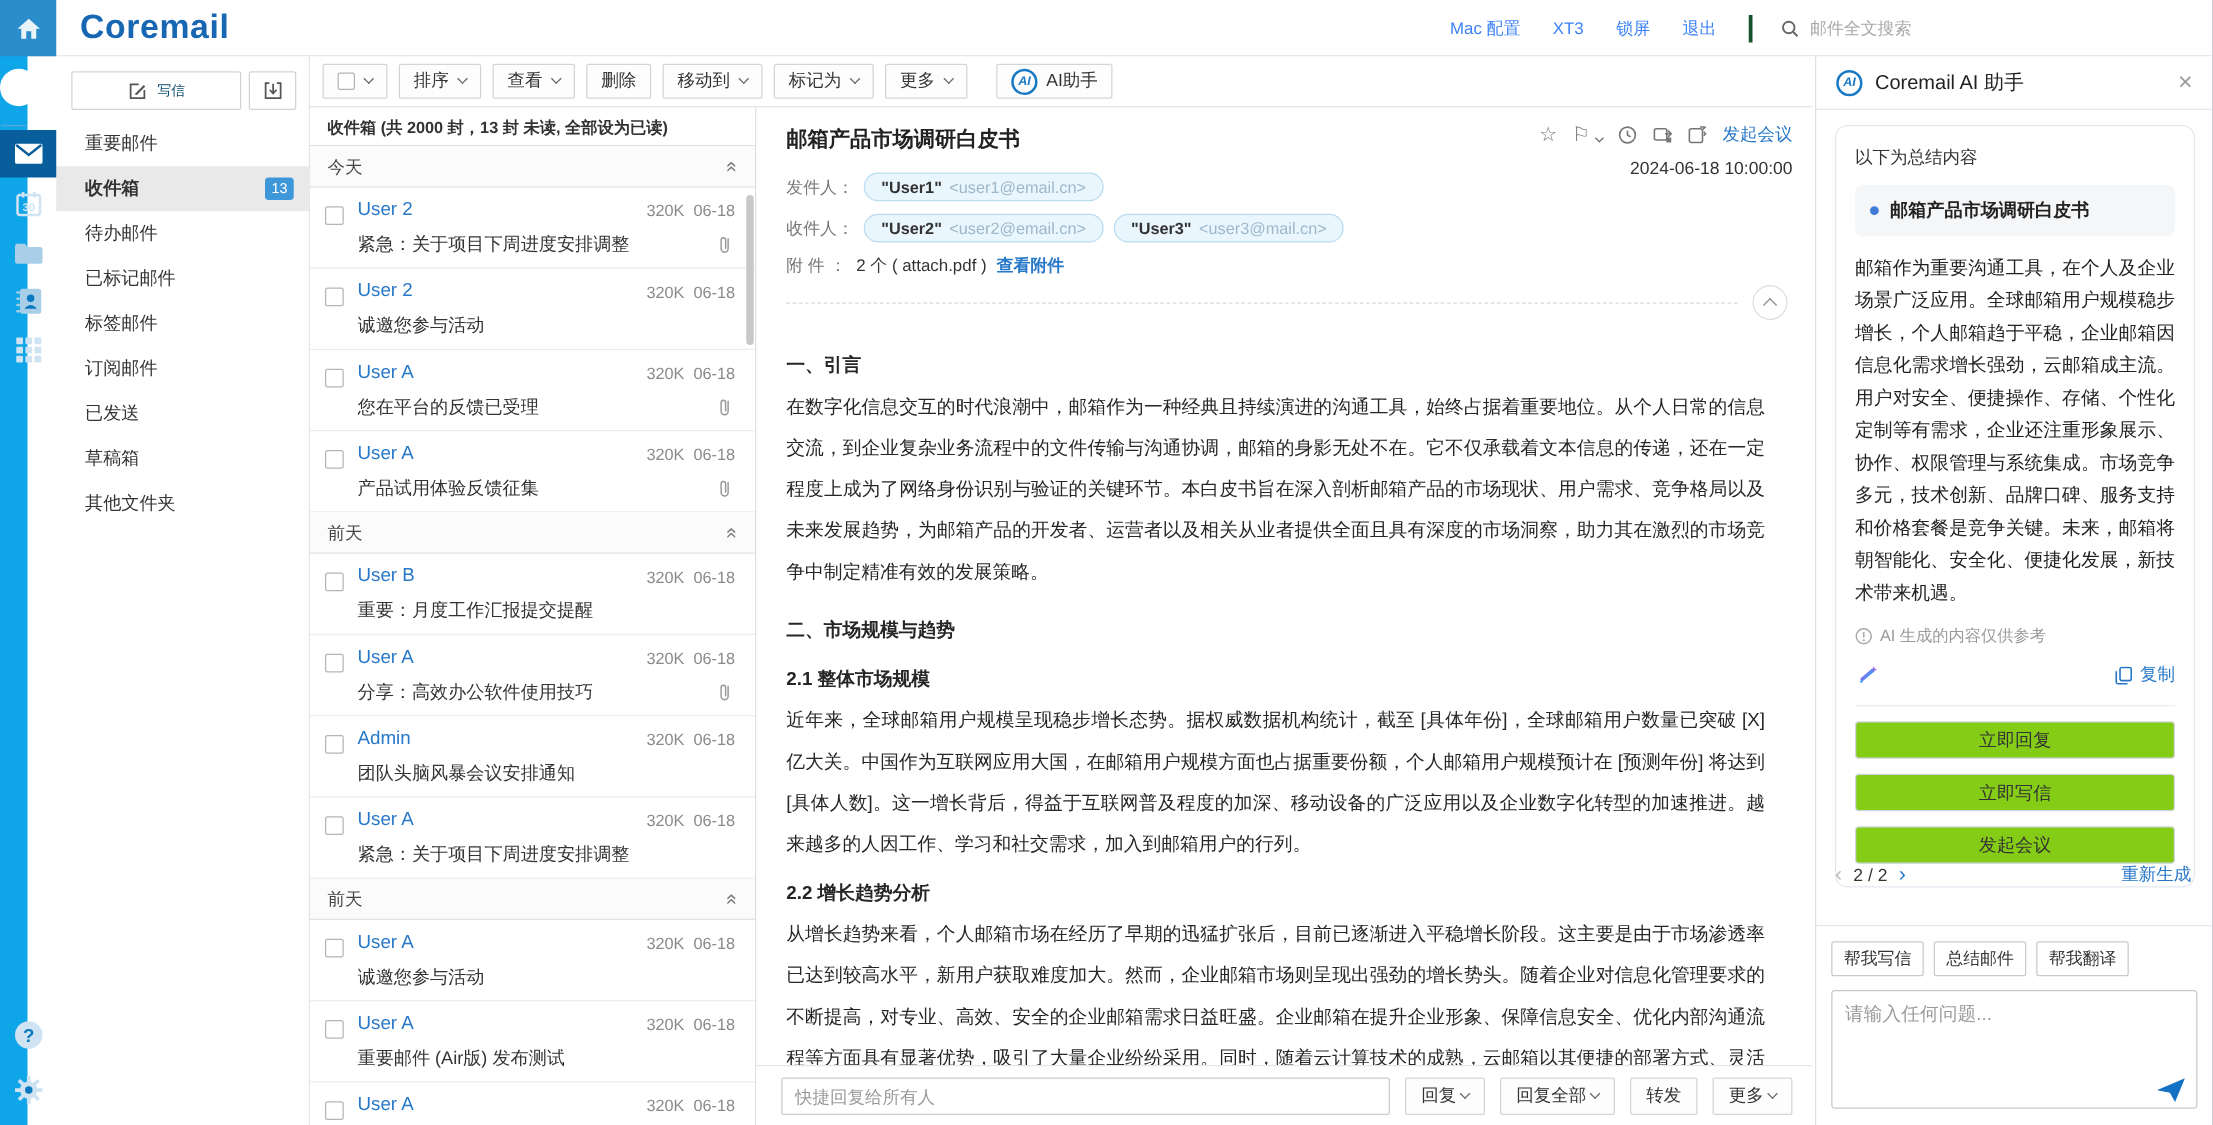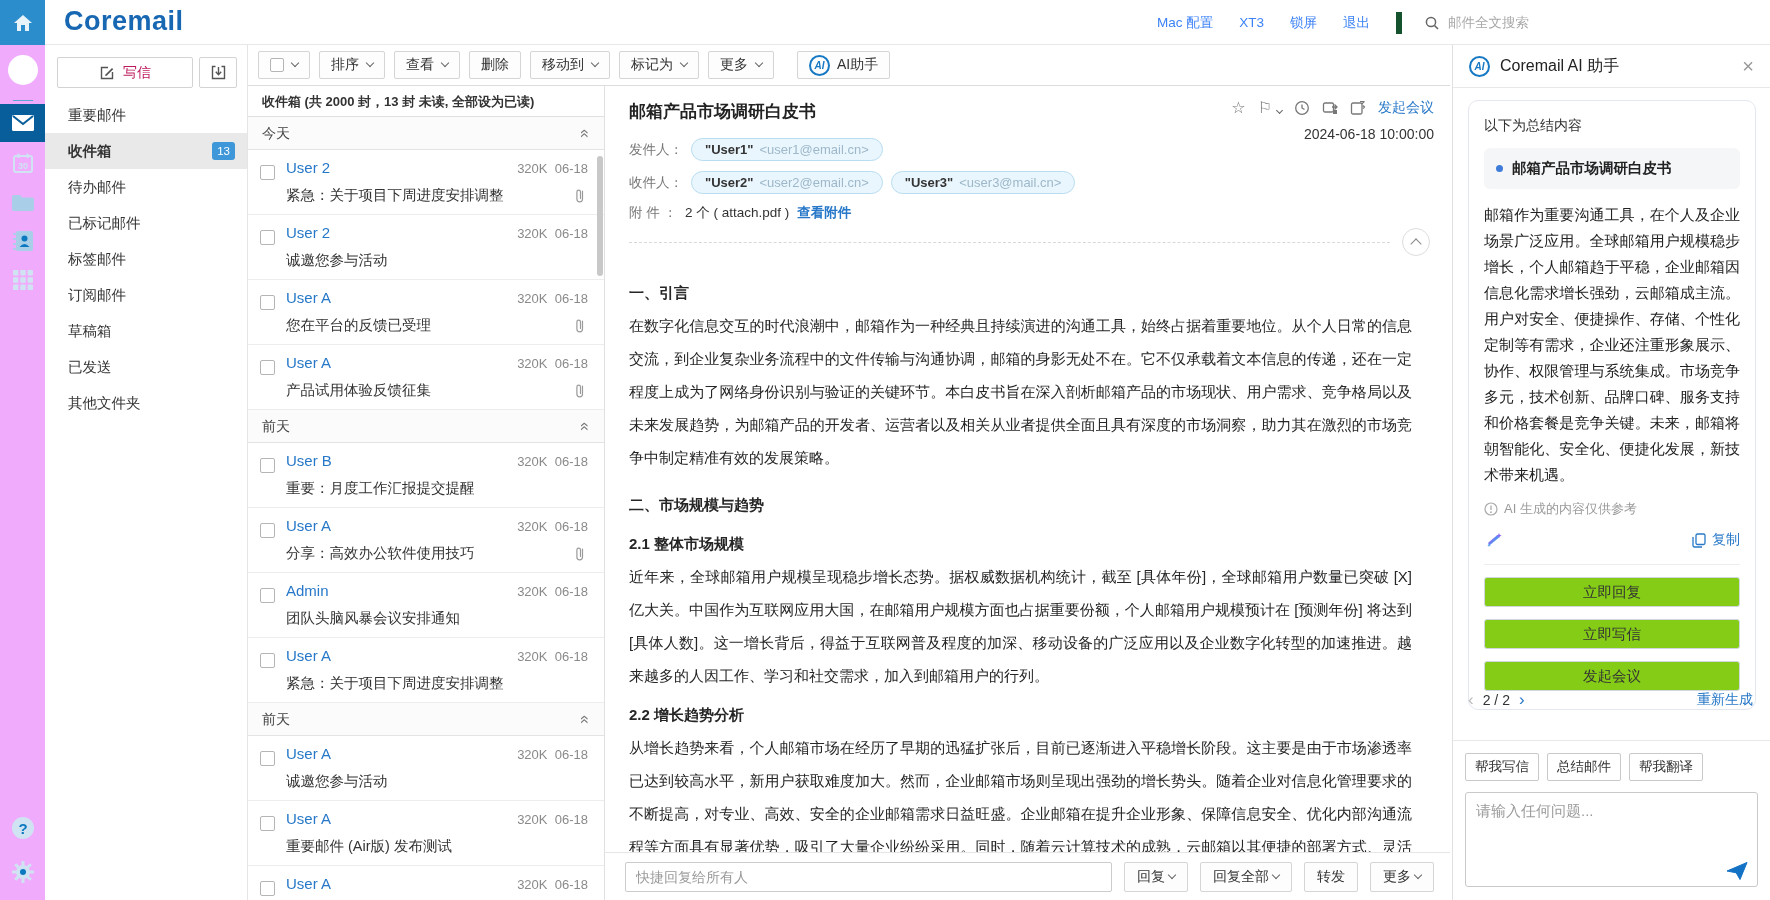--- a/index.html
+++ b/index.html
@@ -5,38 +5,38 @@
   * { margin:0; padding:0; box-sizing:border-box; }
   html,body { background:#9aa0a6; }
   body { font-family:"Liberation Sans","DejaVu Sans",sans-serif; }
   #app { position:relative; width:1770px; height:900px; background:#fff; overflow:hidden; }
 
   
   .topbar { position:absolute; left:0; top:0; width:1770px; height:45px; background:#fff; border-bottom:1px solid #e8e8e8; z-index:5; }
   .logo { position:absolute; left:64px; top:6px; font-size:27px; font-weight:bold; color:#1767b2; letter-spacing:0.5px; }
   .topmenu { position:absolute; right:212px; top:0; height:45px; display:flex; align-items:center; gap:26px; }
   .topmenu .mitem { font-size:13.5px; color:#3b82f6; cursor:pointer; white-space:nowrap; }
-  .topsearch { display:flex; align-items:center; gap:8px; padding-left:22px; border-left:6px solid #14532d; height:22px; }
+  .topsearch { display:flex; align-items:center; gap:8px; padding-left:22px; border-left:3px solid #14532d; height:22px; }
   .topsearch input { border:none; outline:none; font-size:13.5px; color:#333; width:110px; font-family:inherit; }
   .topsearch input::placeholder { color:#a9a9a9; }
 
   
-  .rail { position:absolute; left:0; top:0; width:45px; height:900px; background:#f0abfc; z-index:6; }
+  .rail { position:absolute; left:0; top:0; width:22px; height:900px; background:#0ea5e9; z-index:6; }
   .rail .home { width:45px; height:45px; background:#2b8dcb; display:flex; align-items:center; justify-content:center; }
   .rail .avatar { width:30px; height:30px; border-radius:50%; background:#fff; margin:10px auto 0; }
   .rail .sep { width:20px; height:1px; background:#5aa6d6; margin:15px auto 0; }
   .railicon { width:45px; height:36px; display:flex; align-items:center; justify-content:center; margin-top:3px; }
   .railicon.active { background:#085e9b; height:38px; }
   .railbottom { position:absolute; bottom:10px; left:0; width:45px; }
   .railbottom .railicon { margin-top:8px; }
 
   
   .nav { position:absolute; left:45px; top:45px; width:203px; height:855px; background:#fff; border-right:1px solid #e5e5e5; }
   .composerow { display:flex; margin:12px 10px 0 12px; gap:6px; }
-  .btn-compose { flex:1; height:31px; border:1px solid #d3d3d3; border-radius:2px; background:#fff; display:flex; align-items:center; justify-content:center; gap:8px; font-size:14px; color:#be185d; cursor:pointer; }
+  .btn-compose { flex:1; height:31px; border:1px solid #d3d3d3; border-radius:2px; background:#fff; display:flex; align-items:center; justify-content:center; gap:8px; font-size:11px; color:#0c4a6e; cursor:pointer; }
   .btn-import { width:38px; height:31px; border:1px solid #d3d3d3; border-radius:2px; background:#fff; display:flex; align-items:center; justify-content:center; cursor:pointer; }
   .folders { margin-top:9px; }
   .folder { height:36px; line-height:36px; padding-left:23px; padding-right:12px; font-size:14.5px; color:#333; cursor:pointer; white-space:nowrap; position:relative; }
   .folder.selected { background:#e9e9e9; font-weight:bold; }
   .badge { position:absolute; right:12px; top:9px; background:#3e97d8; color:#fff; font-size:11.5px; line-height:18px; height:18px; padding:0 5px; border-radius:3px; font-weight:normal; }
 
   
   .toolbar { position:absolute; left:248px; top:45px; width:1202px; height:41px; background:#fff; border-bottom:1px solid #ddd; display:flex; align-items:center; gap:9px; padding-left:10px; }
   .tbtn { height:28px; border:1px solid #d5d5d5; border-radius:2px; background:#fdfdfd; display:flex; align-items:center; padding:0 11px; font-size:14px; color:#333; cursor:pointer; gap:4px; white-space:nowrap; }
   .caret { display:inline-block; width:6px; height:6px; border-right:1.4px solid #666; border-bottom:1.4px solid #666; transform:rotate(45deg); margin-left:4px; margin-top:-4px; }
@@ -232,22 +232,22 @@
           </svg>
       </div>
     </div>
     <div class="folders">
       <div class="folder"><span>重要邮件</span></div>
       <div class="folder selected"><span>收件箱</span><span class="badge">13</span></div>
       <div class="folder"><span>待办邮件</span></div>
       <div class="folder"><span>已标记邮件</span></div>
       <div class="folder"><span>标签邮件</span></div>
       <div class="folder"><span>订阅邮件</span></div>
+      <div class="folder"><span>已发送</span></div>
       <div class="folder"><span>草稿箱</span></div>
-      <div class="folder"><span>已发送</span></div>
       <div class="folder"><span>其他文件夹</span></div>
     </div>
   </div>
 
   <div class="toolbar">
     <div class="tbtn">
         <span class="cbx"></span>
         <span class="caret"></span>
       </div>
     <div class="tbtn">

